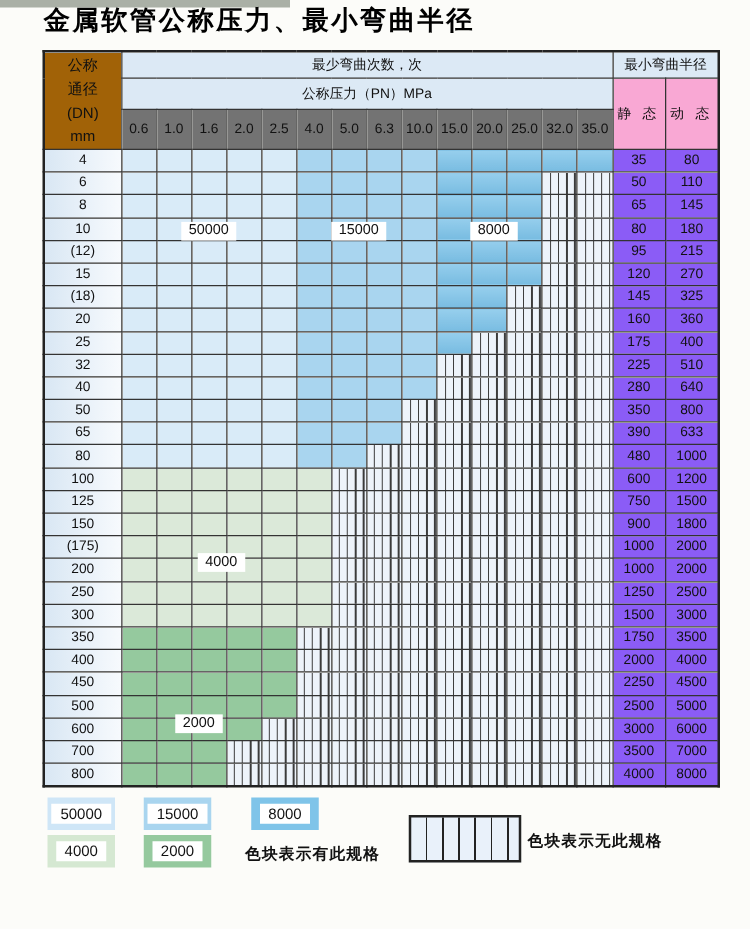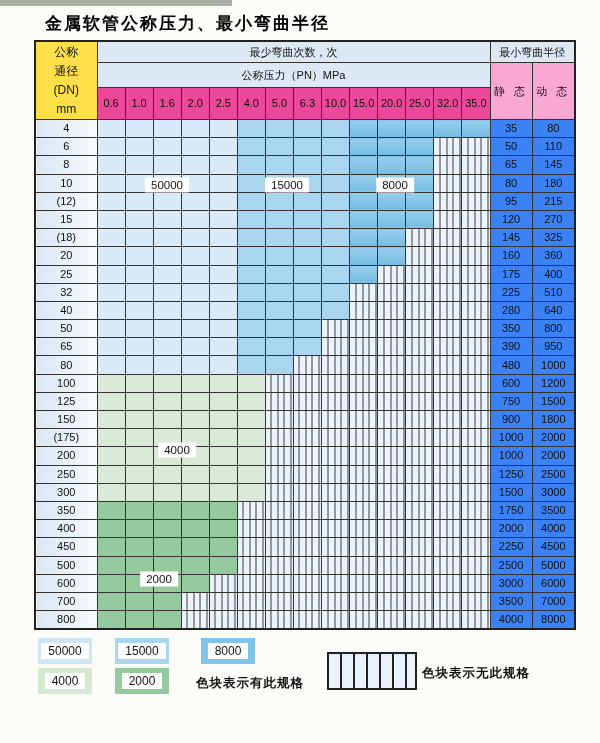--- a/index.html
+++ b/index.html
@@ -4,50 +4,50 @@
 <style>
   html,body{margin:0;padding:0;}
   .page{
     position:relative;width:600px;height:743px;overflow:hidden;
     background:#fcfcf9;
     font-family:"Liberation Sans","DejaVu Sans",sans-serif;
     color:#111;
   }
   .top-strip{position:absolute;left:0;top:0;width:232px;height:6px;background:#aab0a6;}
   .title{
-    position:absolute;left:35px;top:2px;margin:10px;
+    position:absolute;left:35px;top:2px;margin:0;
     font-family:"DejaVu Serif","Liberation Serif",serif;
-    font-size:17px;font-weight:bold;letter-spacing:2px;color:#000;
+    font-size:21px;font-weight:bold;letter-spacing:2px;color:#000;
   }
   table.spec{
     position:absolute;left:34px;top:40px;width:540px;
     border-collapse:collapse;table-layout:fixed;
     border:2px solid #222;
   }
   table.spec th,table.spec td{
     border:1px solid #333;padding:0;margin:0;
     text-align:center;vertical-align:middle;
     font-size:11px;line-height:1;color:#111;
     overflow:hidden;white-space:nowrap;
   }
   col.c-dn{width:62px;}
   col.c-p{width:28.07px;}
   col.c-st{width:42px;}
   col.c-dy{width:43px;}
   th.hband{height:20px;background:#dcE9f5;font-size:12px;font-weight:normal;background:#dce9f5;font-family:Liberation Serif, serif;}
   th.hpress{height:24px;background:#dce9f5;font-size:12px;font-weight:normal;}
-  th.hnum{height:31px;background:#ec4899;font-size:10px;font-weight:normal;}
-  th.dnhead{background:#fde047;font-weight:normal;}
+  th.hnum{height:31px;background:#737373;font-size:10px;font-weight:normal;}
+  th.dnhead{background:#a16207;font-weight:normal;}
   th.dnhead div{font-size:12px;line-height:19px;}
   th.hsd{background:#f9a8d4;font-size:12px;font-weight:normal;letter-spacing:3px;}
   td.dn{
     height:17.2px;background:linear-gradient(90deg,#d9e7f4,#f7fafd);
     font-size:11px;
   }
-  td.val{background:#3b82f6;font-size:11px;}
+  td.val{background:#8b5cf6;font-size:11px;}
   td.z50{background:#d9ebf8;}
   td.z15{background:#a9d5ef;}
   td.z8{background:#7fc4e9;background-image:linear-gradient(180deg,rgba(255,255,255,.18),rgba(0,40,80,.05));}
   td.z4{background:#dbe9d9;}
   td.z2{background:#95c99e;}
   td.hatch{
     background-color:#edf3fa;
     background-image:repeating-linear-gradient(90deg,transparent 0,transparent 5.5px,#3b3b3b 5.5px,#3b3b3b 6.5px);
   }
   .zlabel{
@@ -371,21 +371,21 @@
           <td class="z15"></td>
           <td class="z15"></td>
           <td class="z15"></td>
           <td class="hatch"></td>
           <td class="hatch"></td>
           <td class="hatch"></td>
           <td class="hatch"></td>
           <td class="hatch"></td>
           <td class="hatch"></td>
           <td class="val">390</td>
-          <td class="val">950</td>
+          <td class="val">633</td>
         </tr>
         <tr>
           <td class="dn">80</td>
           <td class="z50"></td>
           <td class="z50"></td>
           <td class="z50"></td>
           <td class="z50"></td>
           <td class="z50"></td>
           <td class="z15"></td>
           <td class="z15"></td>

